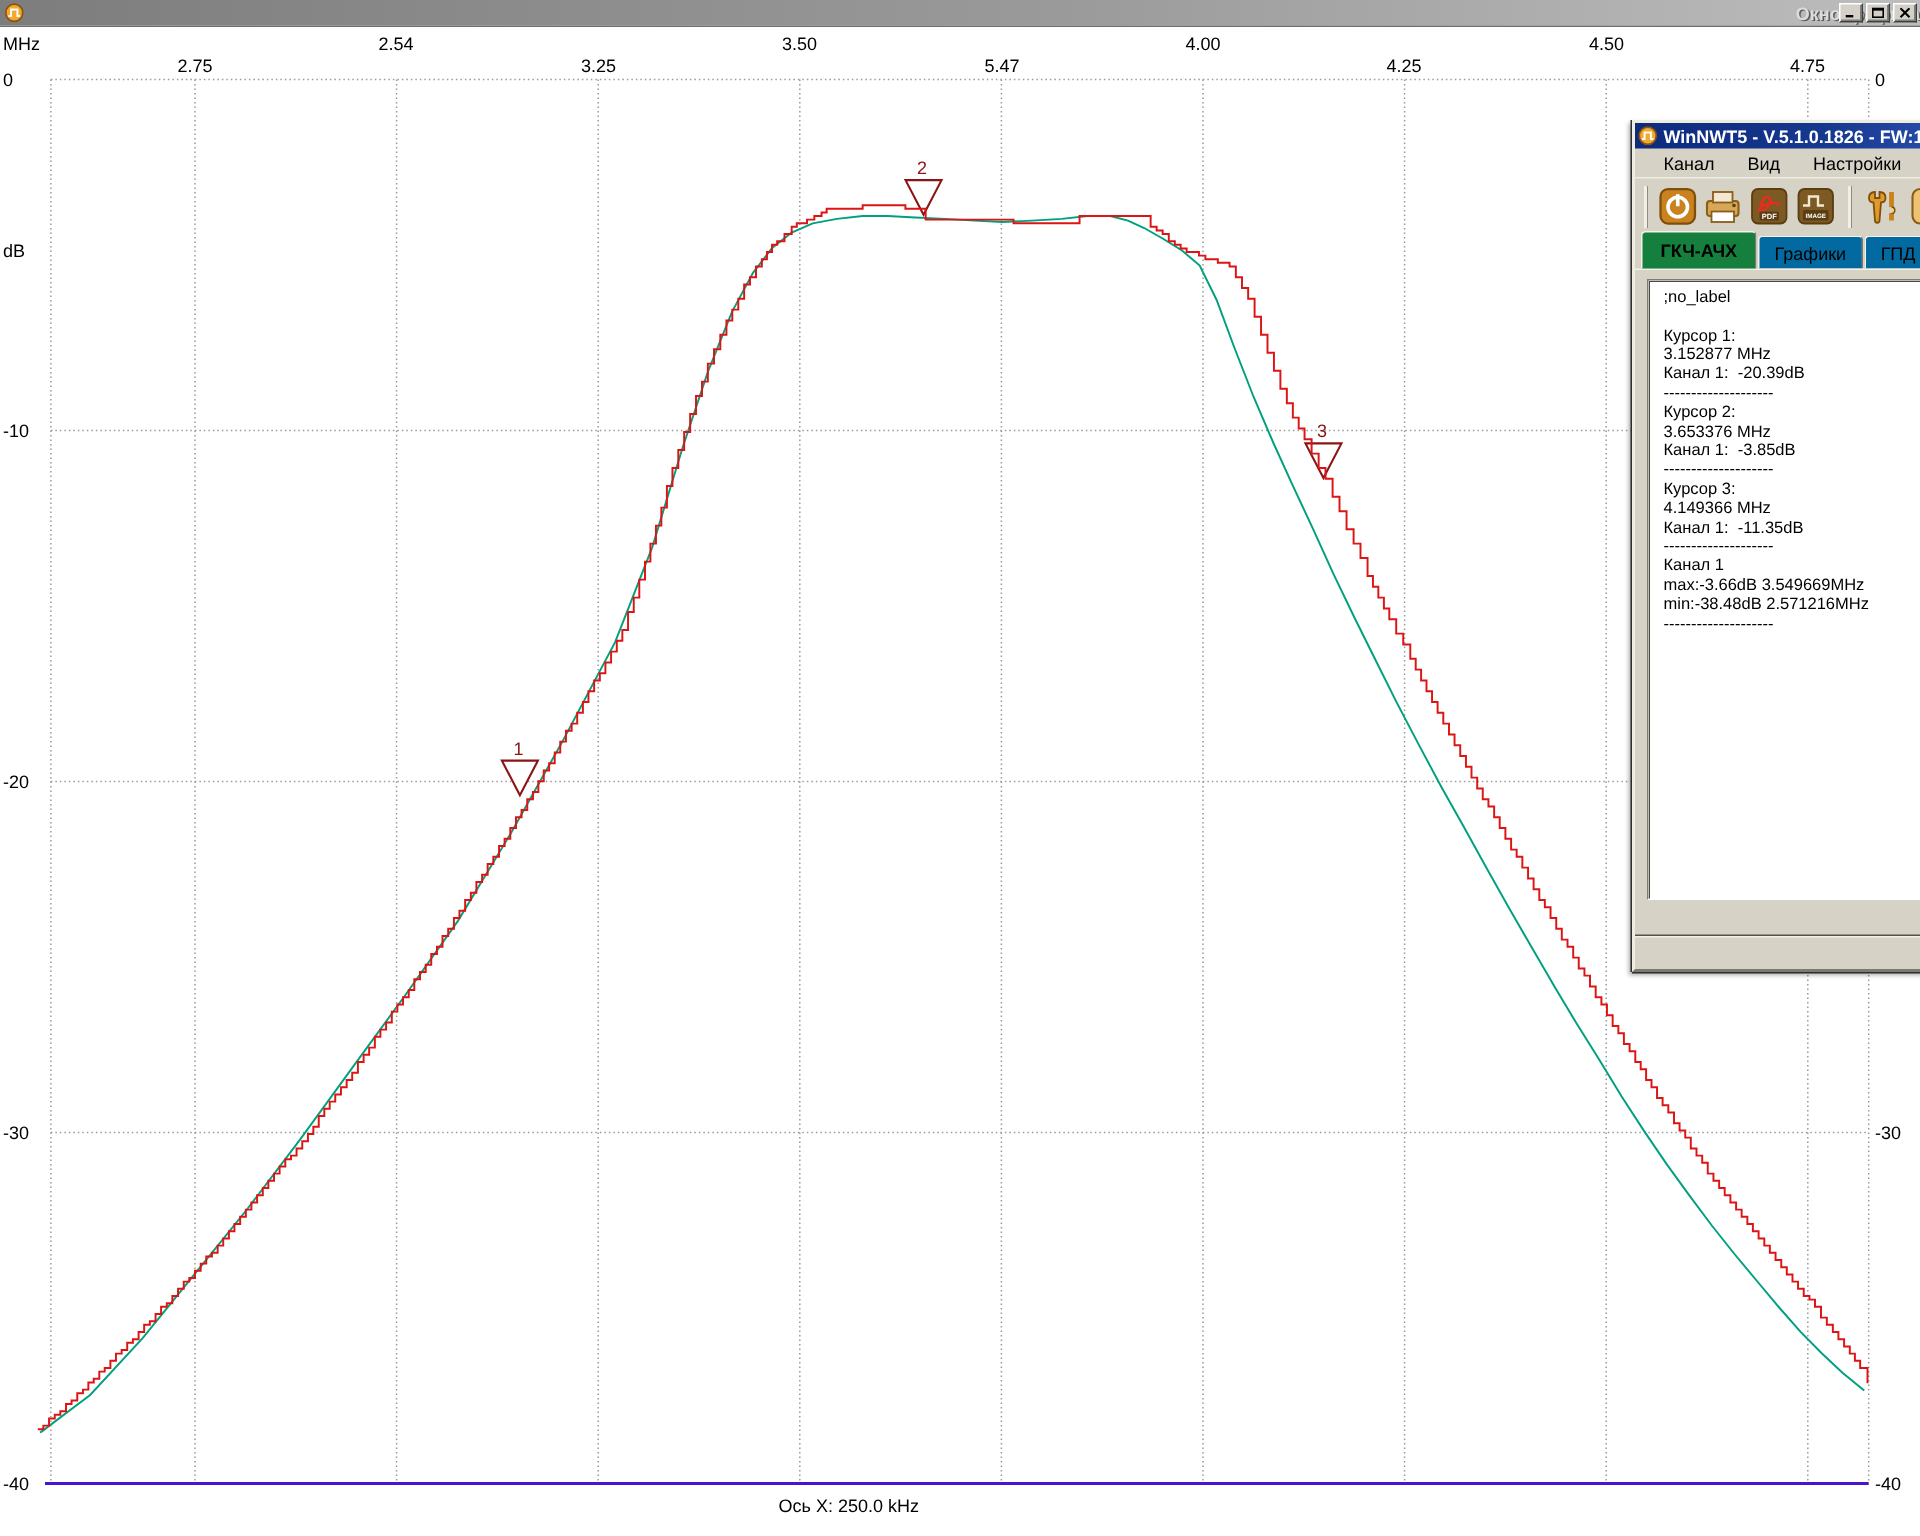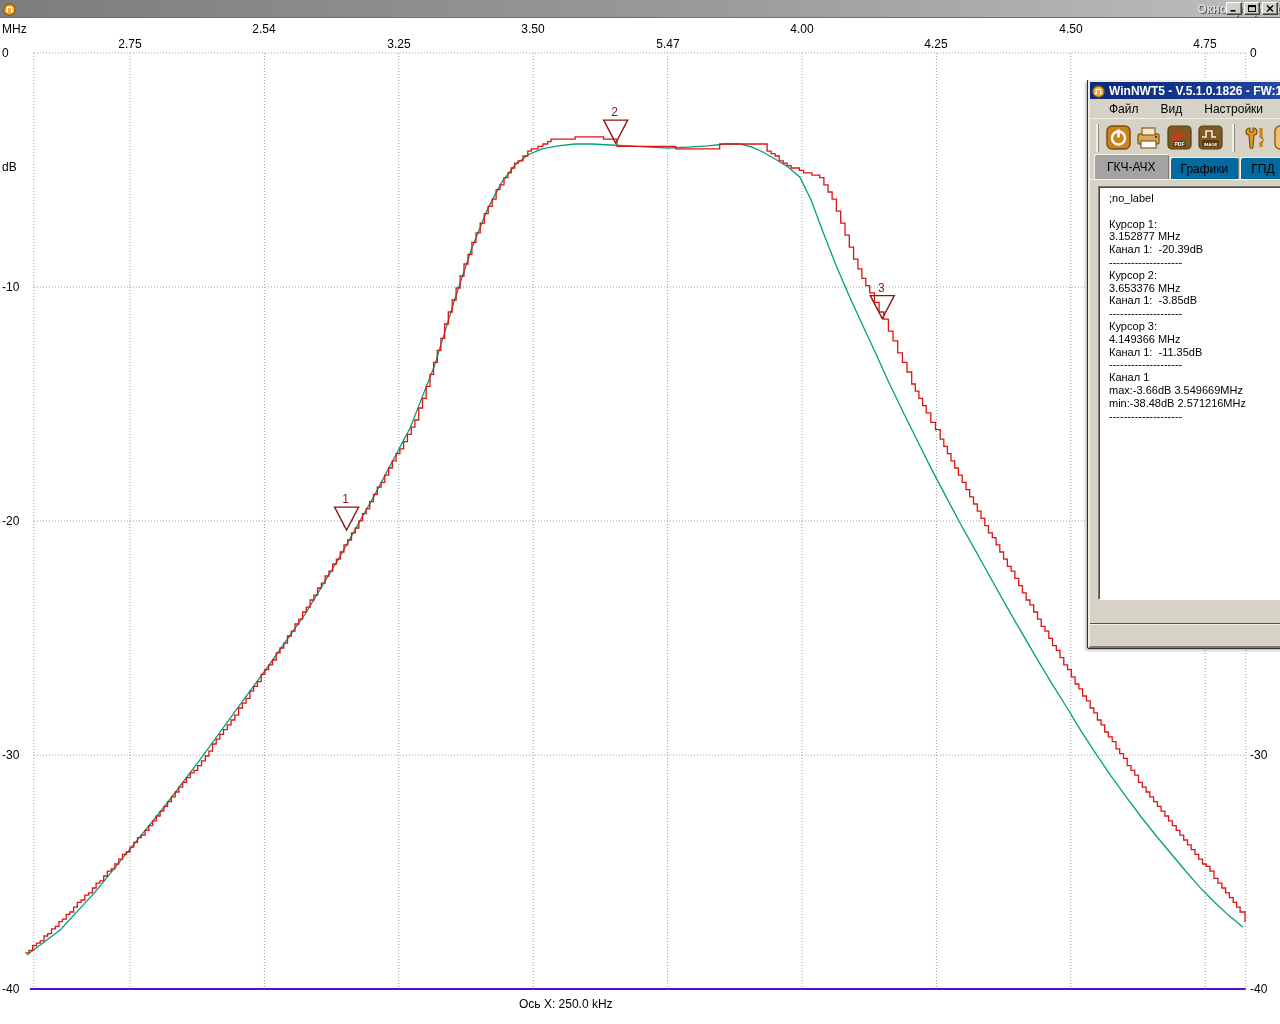--- a/index.html
+++ b/index.html
@@ -50,22 +50,22 @@
   .tgrip{width:7px;height:28px;margin:0 2px;
     background:linear-gradient(90deg,transparent 2px,#f2efe6 2px,#f2efe6 4px,#8e8a80 4px,#8e8a80 5px,transparent 5px);}
   .tbtn{width:30px;height:30px;margin:0 1px;display:flex;align-items:center;
     justify-content:center;background:transparent;border:none;padding:0;}
   .tbtn svg{width:27px;height:27px;}
   #nwt-tabs{position:absolute;left:0;top:73px;right:0;height:24px;
     display:flex;align-items:flex-end;padding-left:4px;}
   .tab{font-size:12px;color:#000;padding:4px 10px 3px 10px;white-space:nowrap;
     background:#0369a1;border:1px solid;border-color:#f4f1e8 #7e7a70 #7e7a70 #f4f1e8;
     border-bottom:none;border-radius:3px 3px 0 0;height:14px;margin-right:1px;}
-  .tab.active{background:#a3a3a3;position:relative;padding:5px 12px 4px 12px;
-    height:15px;z-index:2;}
+  .tab.active{background:#15803d;position:relative;padding:5px 12px 4px 12px;
+    height:15px;z-index:2;font-weight:bold;}
   #nwt-content{position:absolute;left:0;top:97px;right:0;bottom:24px;
     border-top:1px solid #f4f1e8;}
   #nwt-panel{position:absolute;left:8px;top:6px;width:260px;height:407px;
     background:#fff;border:1px solid;border-color:#7e7a70 #fff #fff #7e7a70;
     box-shadow:inset 1px 1px 0 #4a4840;padding:5px 0 0 10px;overflow:hidden;}
   .panel-line{font-size:11px;line-height:12.8px;color:#000;white-space:pre;}
   #nwt-statusline{position:absolute;left:0;right:0;bottom:22px;height:0;
     border-top:1px solid #55524a;box-shadow:0 1px 0 #f2efe6;}
 </style>
 </head>
@@ -154,21 +154,21 @@
     <div id="nwt-titlebar">
       <span class="ticon">
         <svg viewBox="0 0 16 16">
             <circle cx="8" cy="8" r="7" fill="#f2a92c" stroke="#8a5510" stroke-width="1.4"></circle>
             <path d="M3.2 10.6 h2.2 V5.4 h5.2 V10.6 h2.2" stroke="#fff" fill="none" stroke-width="1.6"></path>
           </svg>
       </span>
       <span id="nwt-title-text">WinNWT5 - V.5.1.0.1826 - FW:1.1</span>
     </div>
     <div id="nwt-menubar">
-        <span class="menu-item">Файл</span>
+        <span class="menu-item">Канал</span>
         <span class="menu-item">Вид</span>
         <span class="menu-item">Настройки</span>
         <span class="menu-item">Графика</span>
       </div>
     <div id="nwt-toolbar">
         <span class="tgrip"></span>
         <button class="tbtn">
           <svg viewBox="0 0 27 27">
             <rect x="2" y="2" width="23" height="23" rx="5" fill="#c9821e" stroke="#7e4f0c" stroke-width="1.5"></rect>
             <circle cx="13.5" cy="14" r="6.5" fill="none" stroke="#fff" stroke-width="2.4"></circle>

